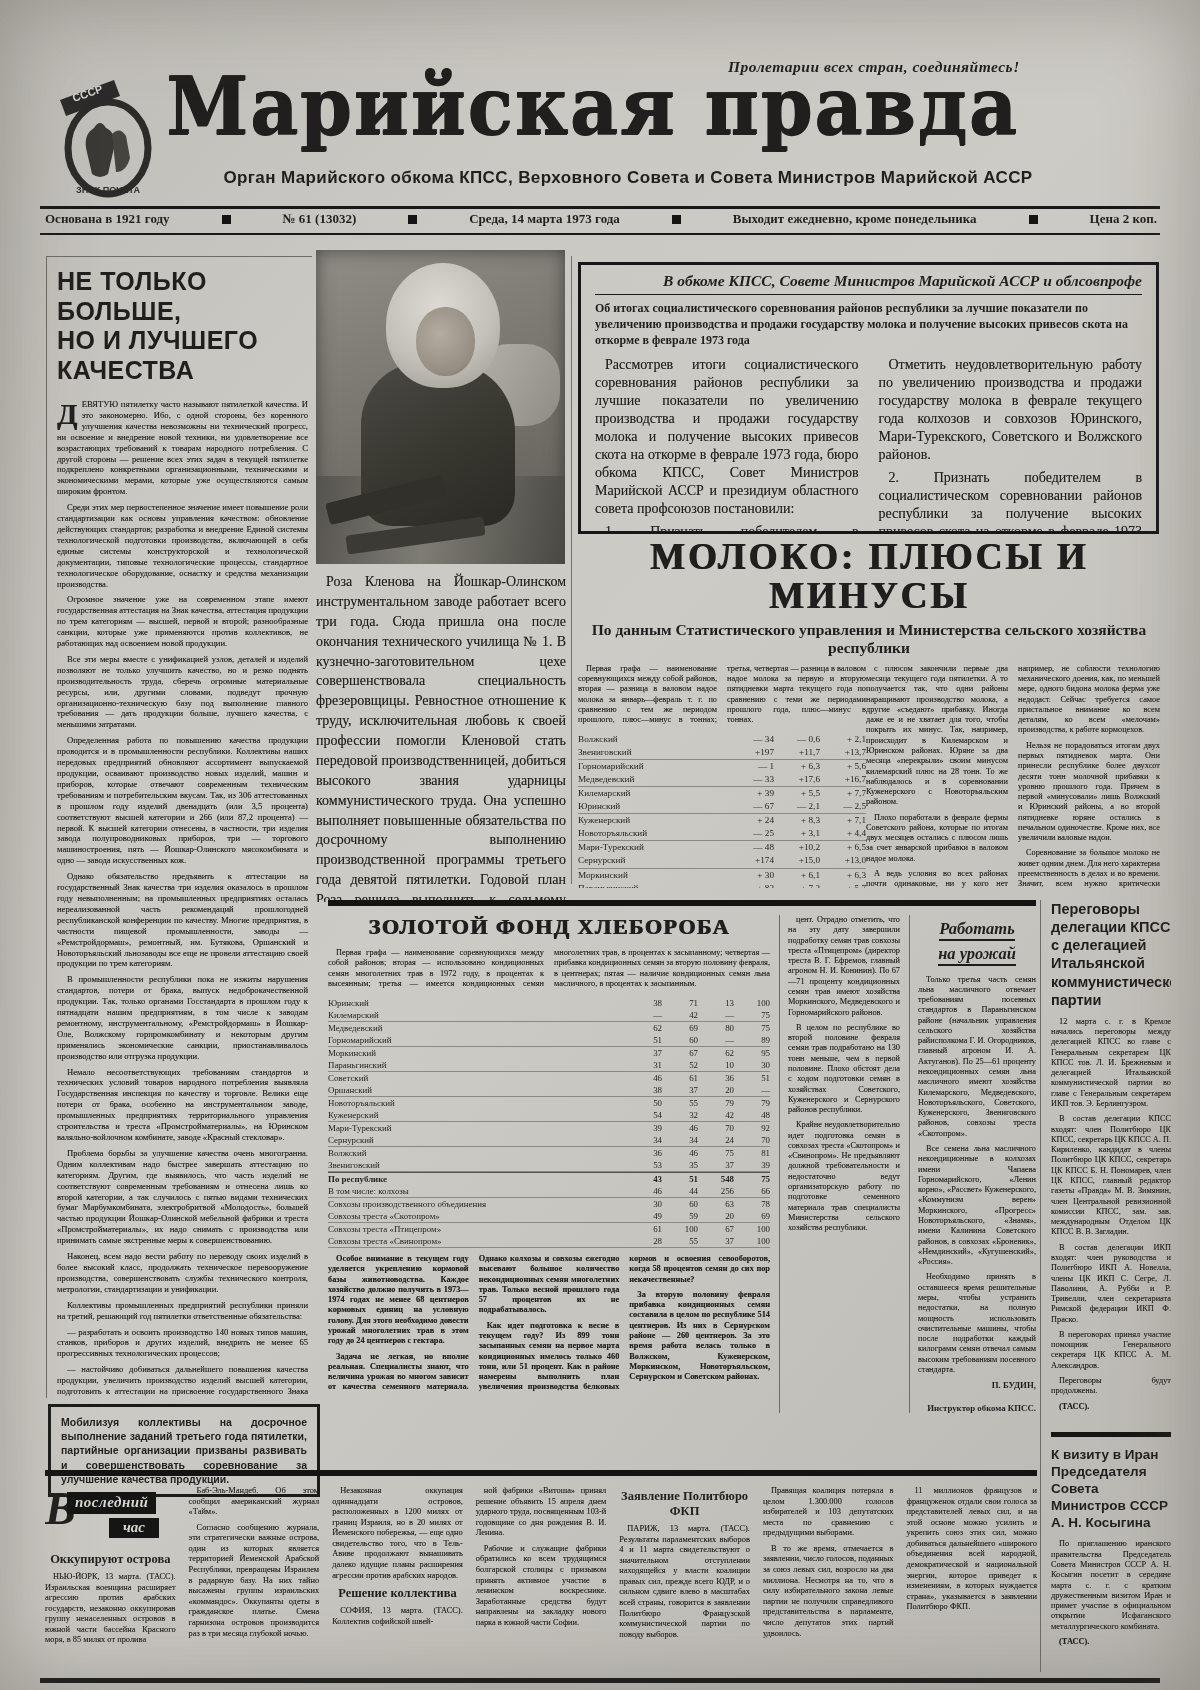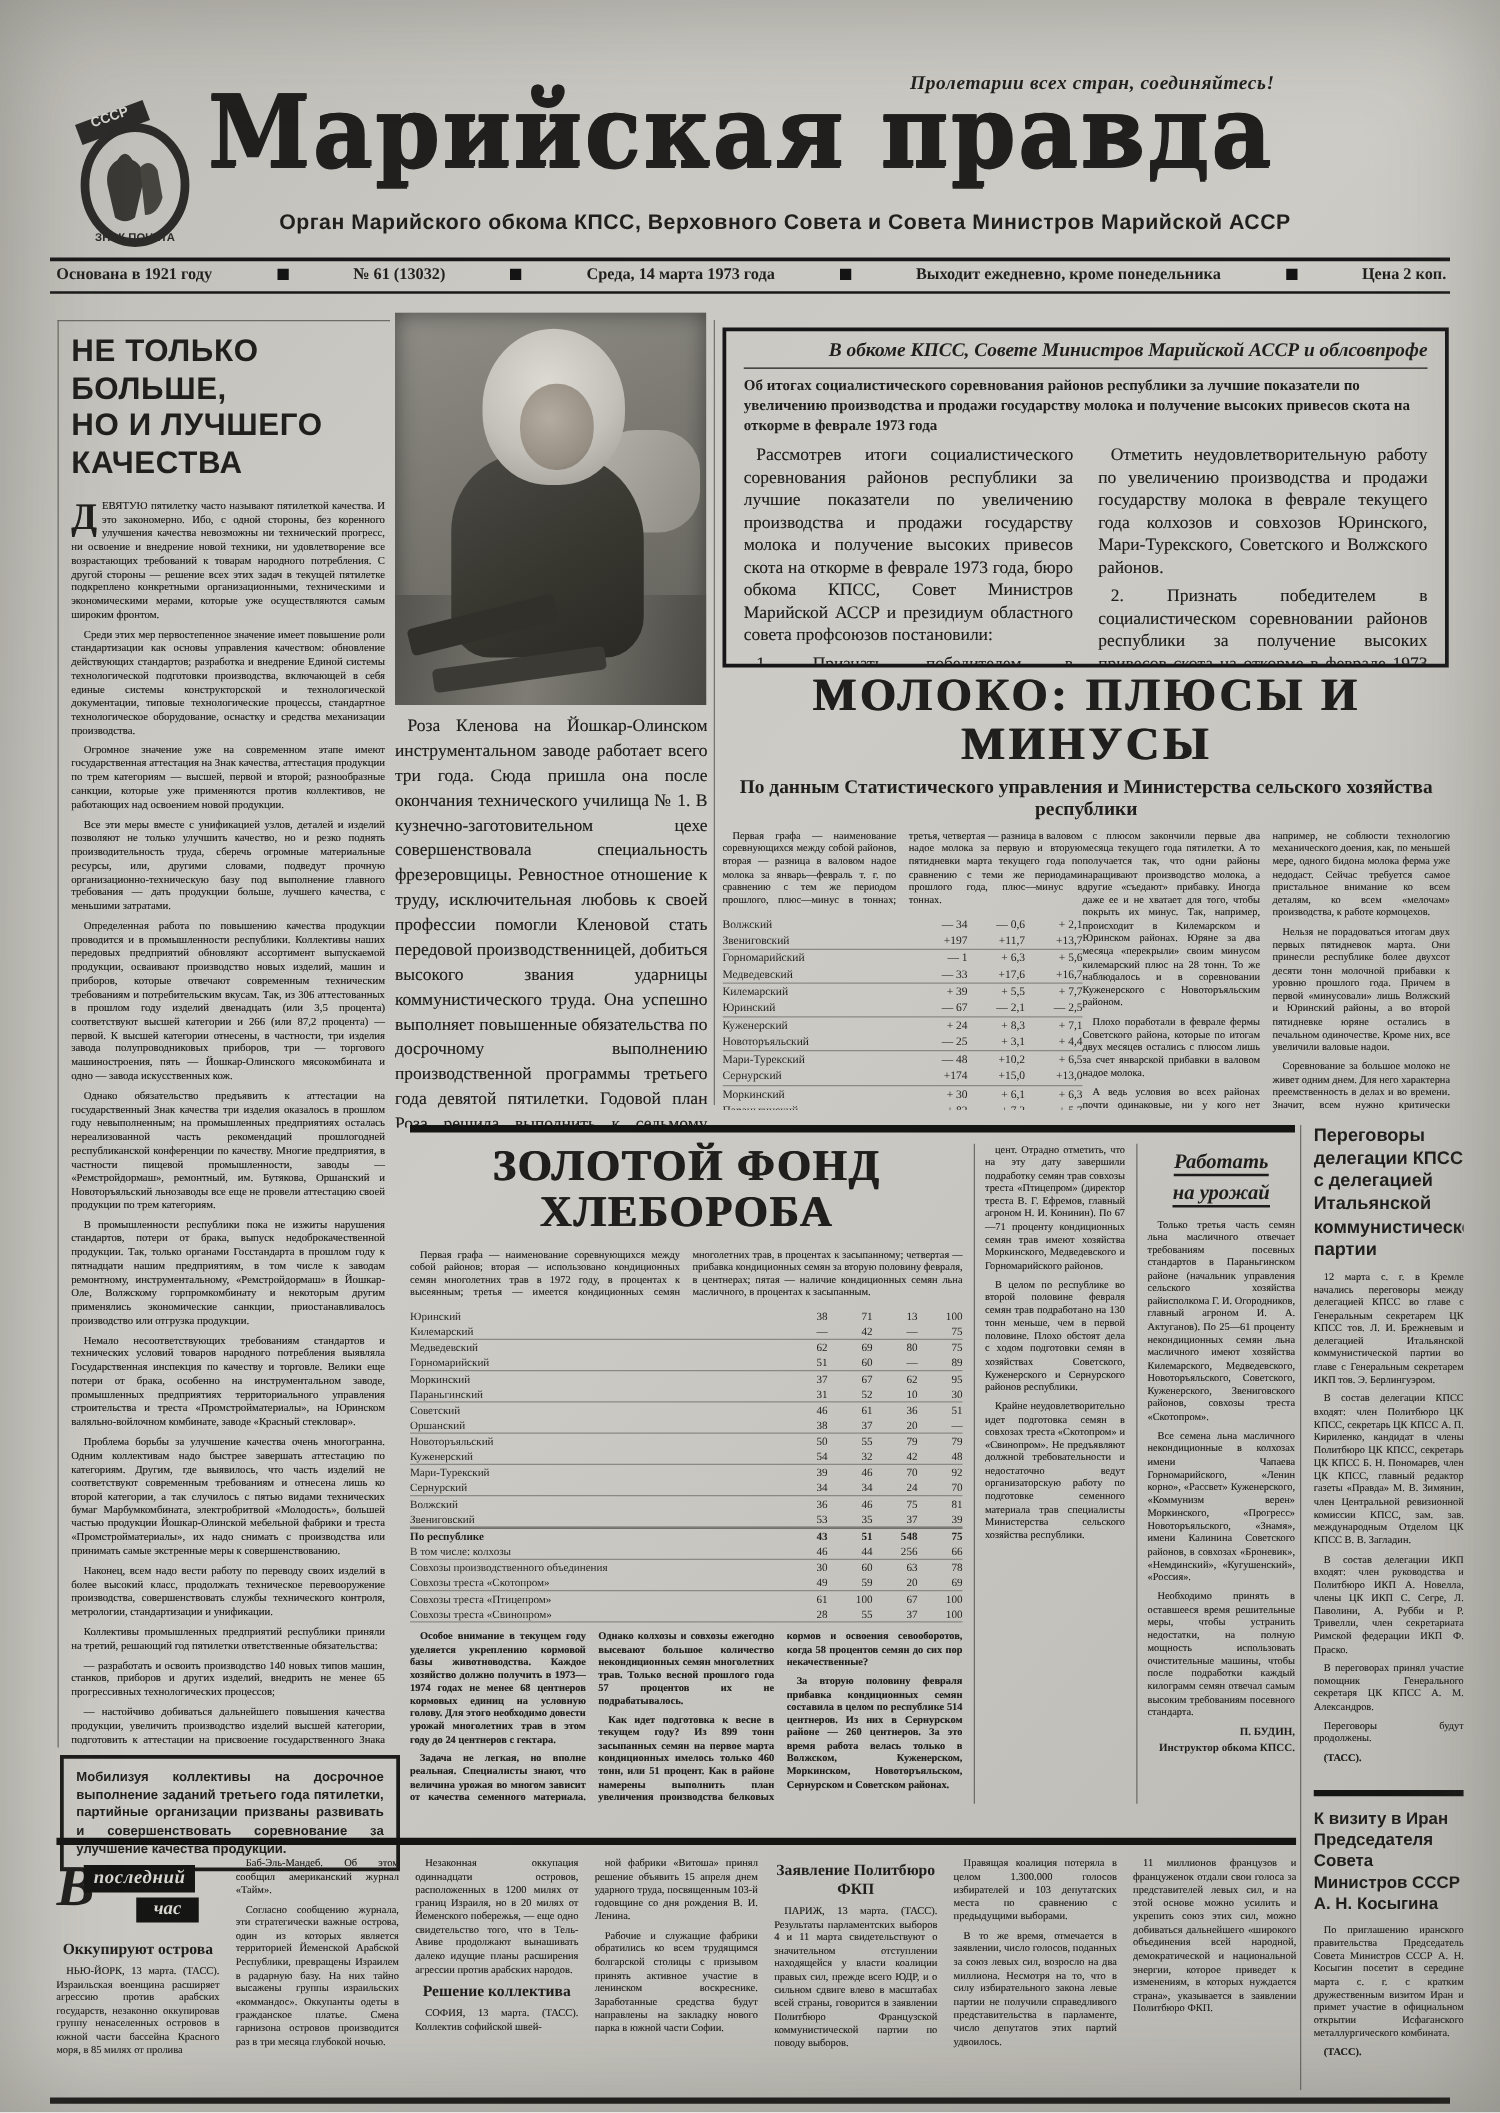--- a/index.html
+++ b/index.html
@@ -75,21 +75,21 @@
   .trow .tname{flex:1.55;}
   .trow .tval{width:46px;text-align:right;flex:none;}
   .gtable .trow .tval{width:36px;}
   .gtable .trow{font-size:8.9px;line-height:1.35;}
   .trow.bold{font-weight:bold;border-top:1px solid #55534f;}
   
   .grain{left:328px;top:900px;width:708px;height:570px;overflow:hidden;}
   .hbar{height:6px;background:#141413;margin-bottom:9px;}
   .grain-flex{display:flex;gap:9px;}
   .g-main{width:442px;flex:none;}
-  .g-main h2{margin:0 0 10px;font-weight:bold;font-size:35px;letter-spacing:1.5px;text-align:center;
+  .g-main h2{margin:0 0 10px;font-weight:bold;font-size:22px;letter-spacing:1.5px;text-align:center;
     line-height:1.05;text-shadow:1px 0 0 #1c1c1c;}
   .g-below{column-count:3;column-gap:10px;font-weight:bold;}
   .g-mid{width:112px;flex:none;border-left:1px solid #6e6c67;padding-left:8px;}
   .g-side{width:118px;flex:none;border-left:1px solid #6e6c67;padding-left:8px;}
   .g-side h3{margin:2px 0 8px;font-style:italic;font-weight:bold;font-size:16.5px;text-align:center;line-height:1.5;}
   .g-side h3 span{border-bottom:2px solid #1c1c1c;padding-bottom:1px;}
   .sig2{font-weight:bold;font-size:8.8px;text-align:right;margin-top:4px;}
   
   .rightcol{left:1040px;top:900px;width:120px;height:772px;border-left:1px solid #6e6c67;
     padding-left:10px;box-sizing:content-box;overflow:hidden;}
@@ -461,21 +461,21 @@
           <p>Крайне неудовлетворительно идет подготовка семян в совхозах треста «Скотопром» и «Свинопром». Не предъявляют должной требовательности и недостаточно ведут организаторскую работу по подготовке семенного материала трав специалисты Министерства сельского хозяйства республики.</p>
         </div>
       <div class="g-side small">
         <h3><span>Работать</span><br><span>на урожай</span></h3>
         <div>
             <p>Только третья часть семян льна масличного отвечает требованиям посевных стандартов в Параньгинском районе (начальник управления сельского хозяйства райисполкома Г. И. Огородников, главный агроном И. А. Актуганов). По 25—61 проценту некондиционных семян льна масличного имеют хозяйства Килемарского, Медведевского, Новоторъяльского, Советского, Куженерского, Звениговского районов, совхозы треста «Скотопром».</p>
             <p>Все семена льна масличного некондиционные в колхозах имени Чапаева Горномарийского, «Ленин корно», «Рассвет» Куженерского, «Коммунизм верен» Моркинского, «Прогресс» Новоторъяльского, «Знамя», имени Калинина Советского районов, в совхозах «Броневик», «Немдинский», «Кугушенский», «Россия».</p>
             <p>Необходимо принять в оставшееся время решительные меры, чтобы устранить недостатки, на полную мощность использовать очистительные машины, чтобы после подработки каждый килограмм семян отвечал самым высоким требованиям посевного стандарта.</p>
           </div>
         <div class="sig2">П. БУДИН,</div>
-        <div class="sig2" style="margin-top:3px;">Инструктор обкома КПСС.</div>
+        <div class="sig2" style="margin-top:13px;">Инструктор обкома КПСС.</div>
       </div>
     </div>
   </section>
 
   <aside class="abs rightcol">
     <article class="talks">
       <h3 class="rc-head">Переговоры делегации КПСС с делегацией Итальянской коммунистической партии</h3>
       <div>
           <p>12 марта с. г. в Кремле начались переговоры между делегацией КПСС во главе с Генеральным секретарем ЦК КПСС тов. Л. И. Брежневым и делегацией Итальянской коммунистической партии во главе с Генеральным секретарем ИКП тов. Э. Берлингуэром.</p>
           <p>В состав делегации КПСС входят: член Политбюро ЦК КПСС, секретарь ЦК КПСС А. П. Кириленко, кандидат в члены Политбюро ЦК КПСС, секретарь ЦК КПСС Б. Н. Пономарев, член ЦК КПСС, главный редактор газеты «Правда» М. В. Зимянин, член Центральной ревизионной комиссии КПСС, зам. зав. международным Отделом ЦК КПСС В. В. Загладин.</p>

